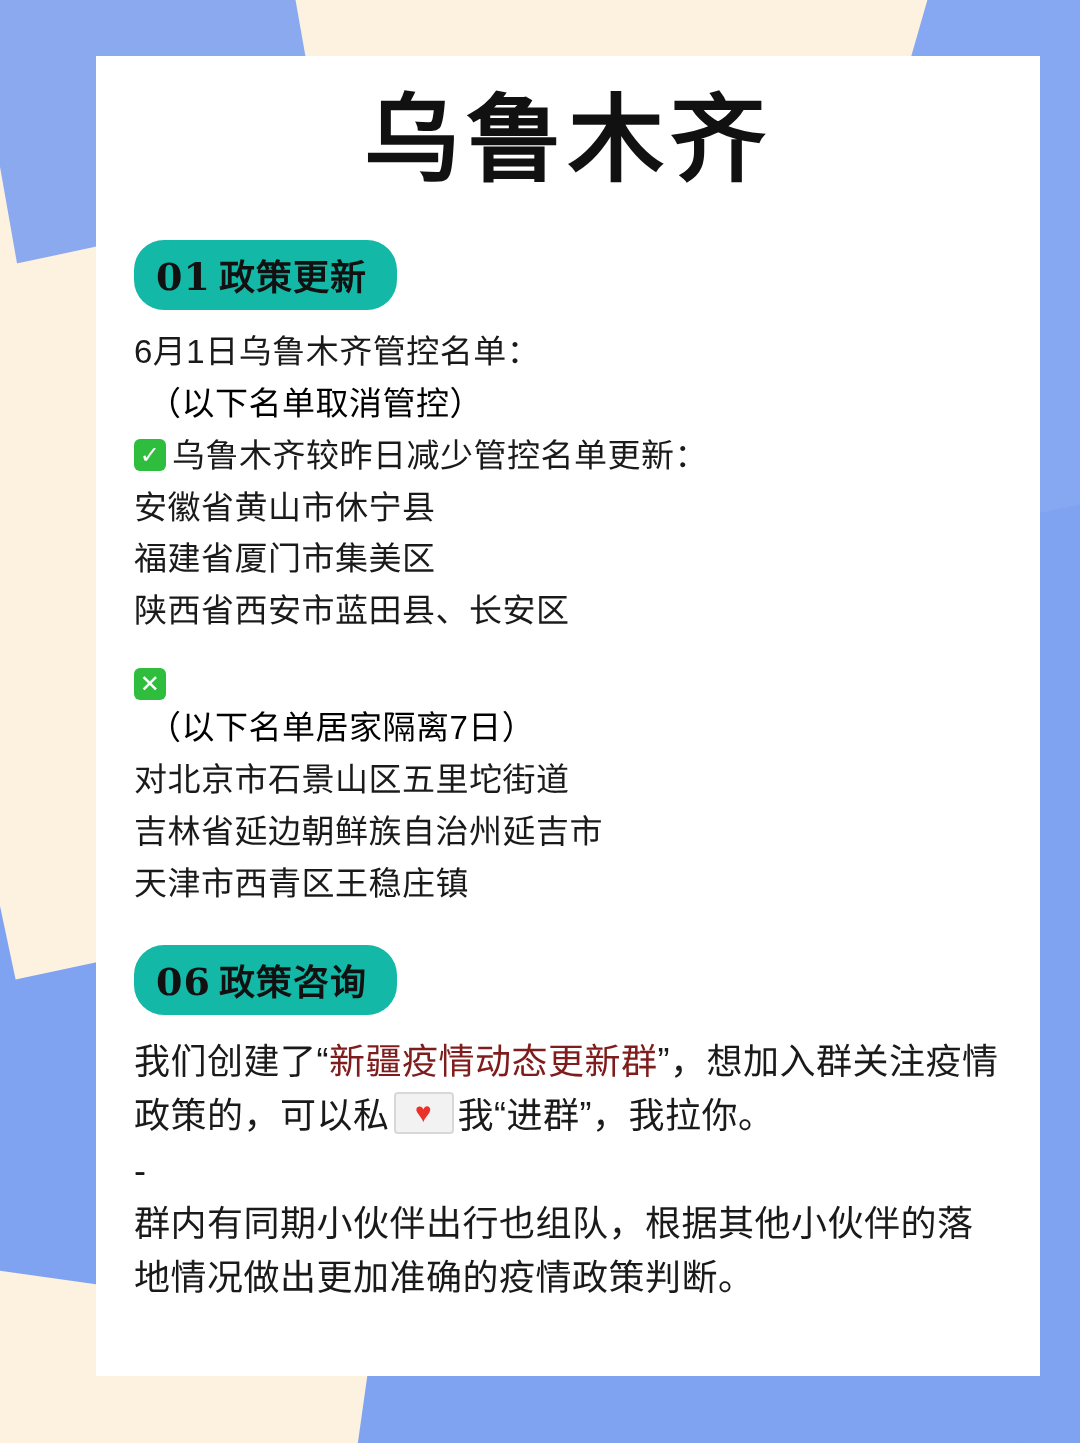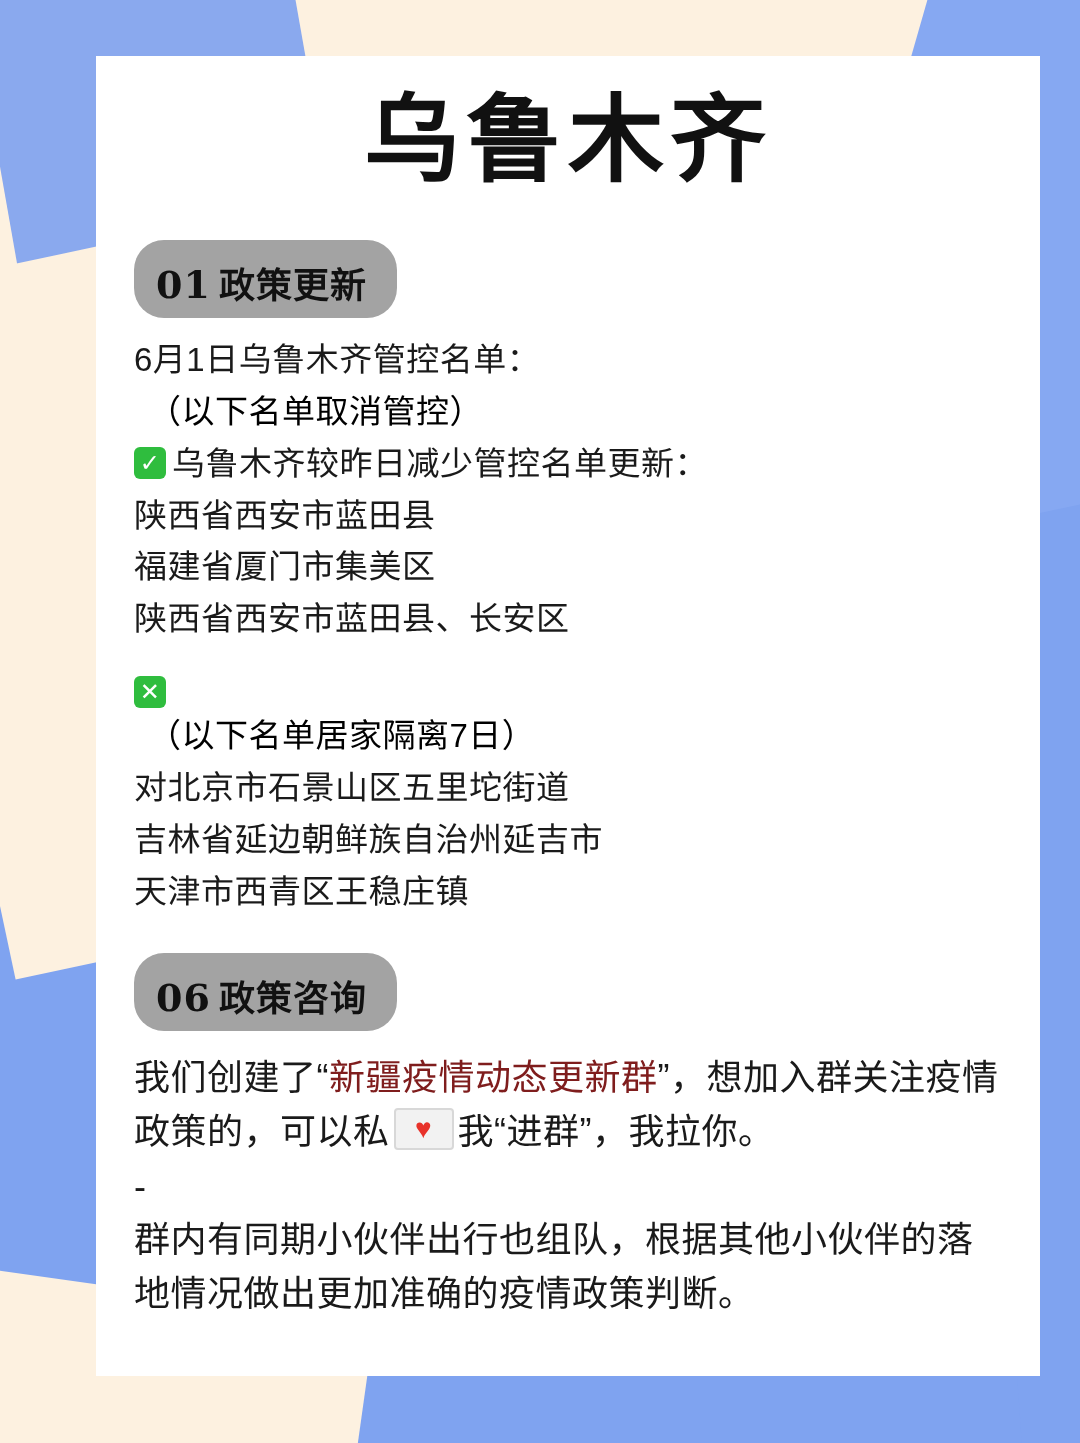--- a/index.html
+++ b/index.html
@@ -142,23 +142,23 @@
     clip-path: polygon(0 0, 100% 0, 100% 100%, 0 100%, 34% 50%);
   }
   .ribbon::after {
     right: -34px;
     clip-path: polygon(0 0, 100% 0, 66% 50%, 100% 100%, 0 100%);
   }
 
   
   .section-head {
     display: inline-block;
-    background: #a3a3a3;
+    background: #14b8a6;
     border-radius: 30px;
-    padding: 16px 30px 10px 22px;
+    padding: 8px 30px 10px 22px;
     margin-top: 34px;
     margin-bottom: 14px;
     color: #111111;
     font-size: 36px;
     font-weight: bold;
     letter-spacing: 1px;
   }
   .section-head .num {
     font-family: "DejaVu Serif", "Liberation Serif", serif;
     font-weight: bold;
@@ -267,21 +267,21 @@
 
   <div>
     <div class="line">6月1日乌鲁木齐管控名单：</div>
     <div class="line red indent">（以下名单取消管控）</div>
 
     <div class="line with-icon">
       <span class="badge-icon">✓</span>
       <span>乌鲁木齐较昨日减少管控名单更新：</span>
     </div>
 
-    <div class="line">陕西省西安市蓝田县</div>
+    <div class="line">安徽省黄山市休宁县</div>
     <div class="line">福建省厦门市集美区</div>
     <div class="line">陕西省西安市蓝田县、长安区</div>
 
     <div class="spacer-sm"></div>
 
     <div class="line with-icon">
       <span class="badge-icon">✕</span>
     </div>
 
     <div class="line red indent">（以下名单居家隔离7日）</div>

